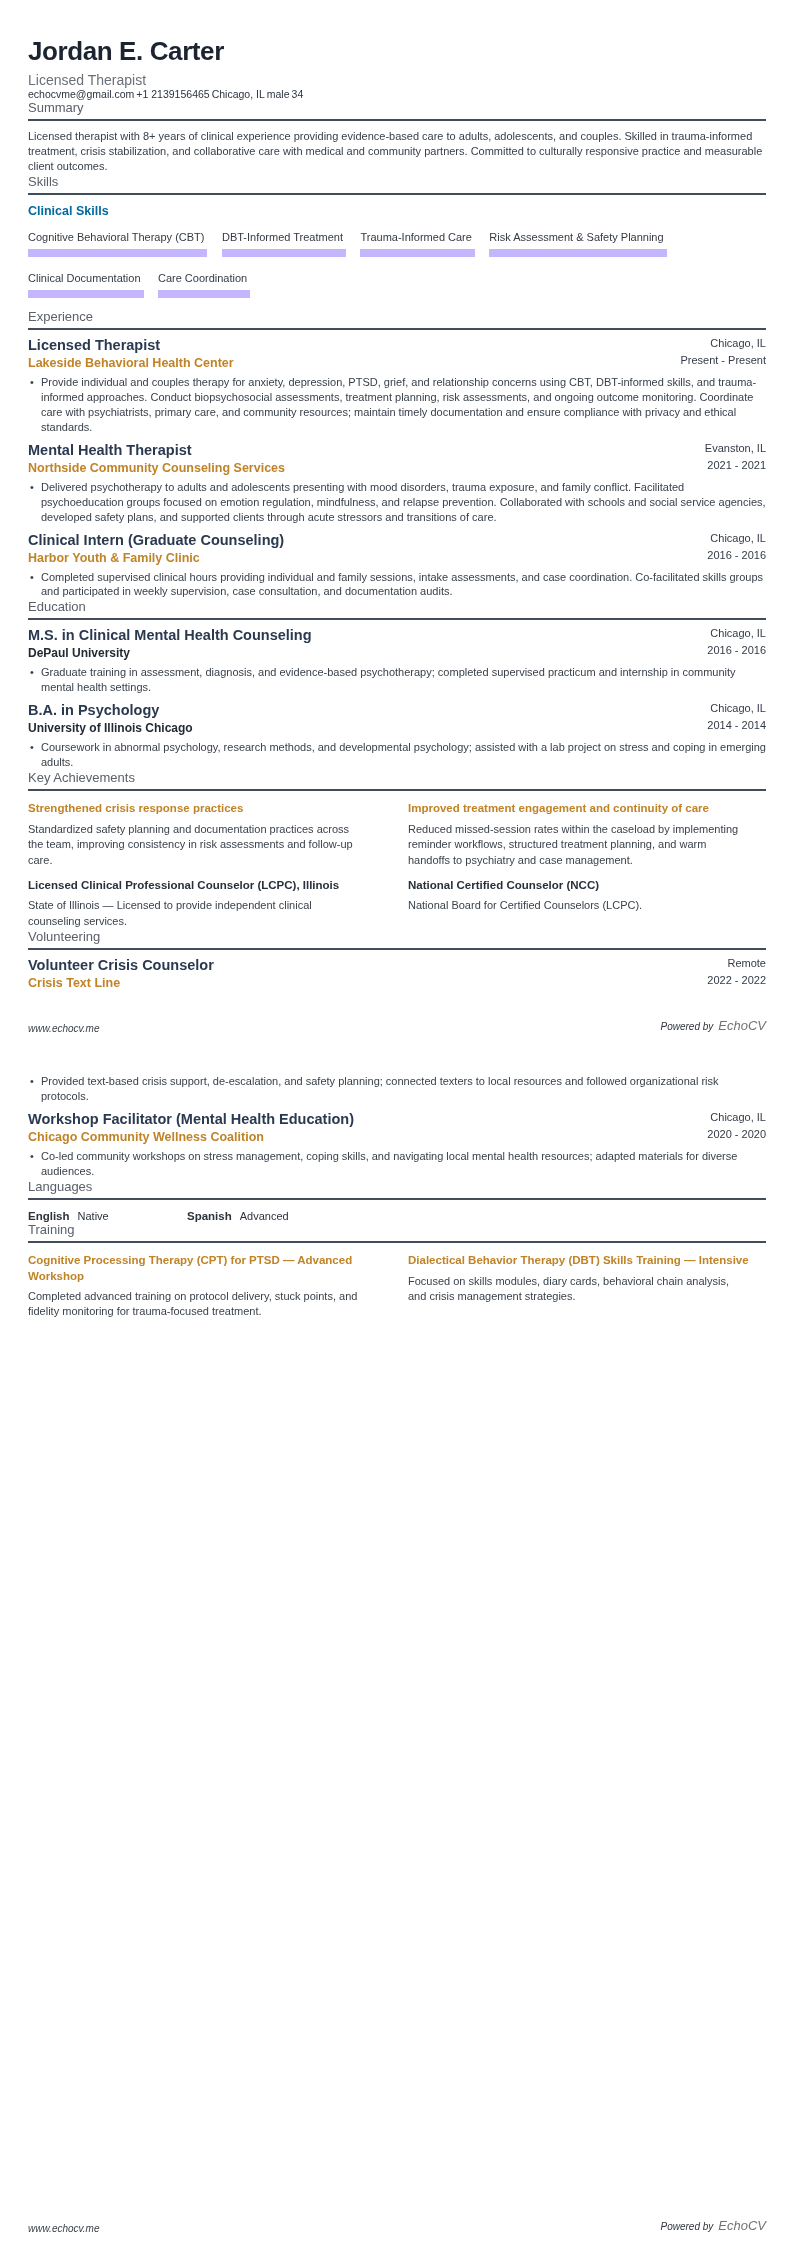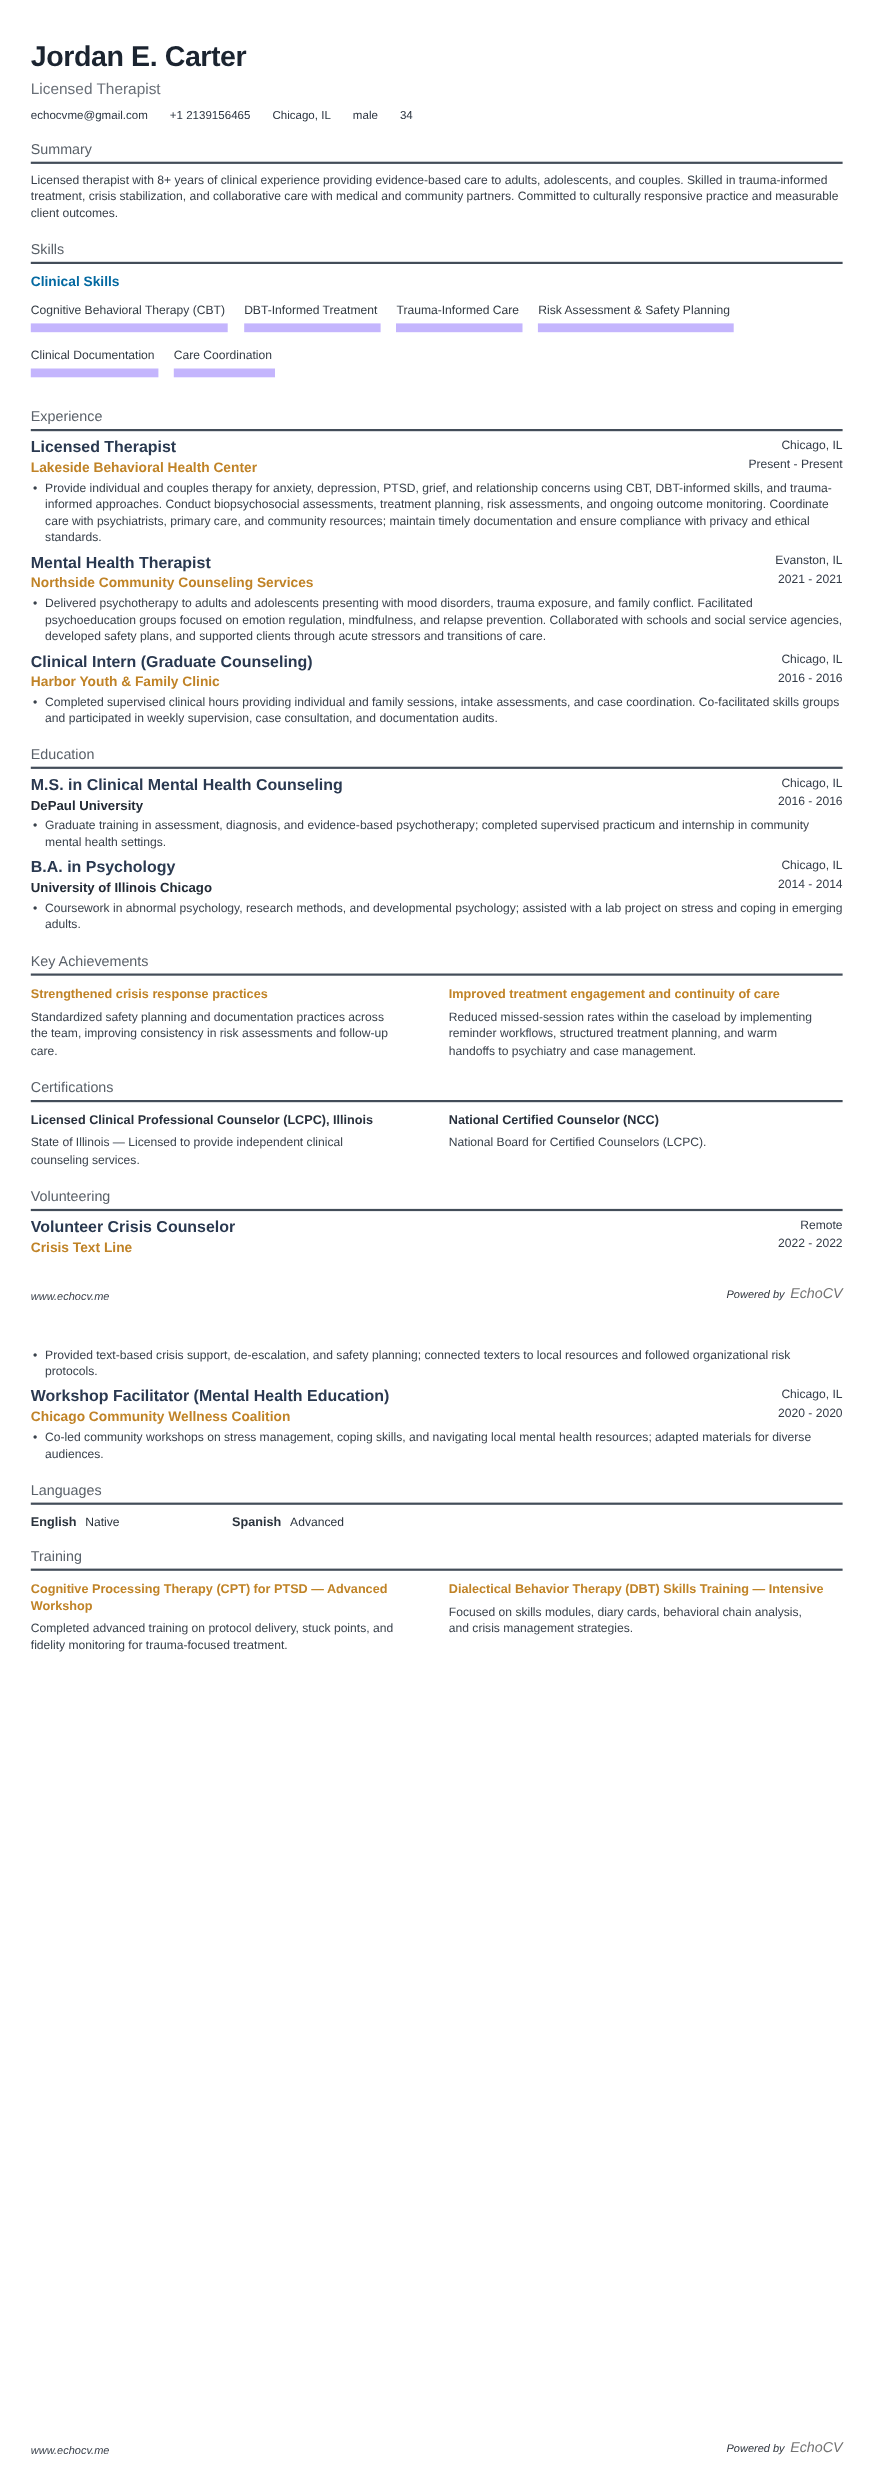--- a/index.html
+++ b/index.html
@@ -4,25 +4,25 @@
 <style>
   * { margin:0; padding:0; box-sizing:border-box; }
   html,body { background:#ffffff; }
   body { font-family:"Liberation Sans","DejaVu Sans",sans-serif; color:#343c46; }
   .page { position:relative; width:794px; height:2246px; background:#fff; overflow:hidden; }
   .content { padding:36px 28px 0 28px; }
 
   
   .name { font-size:26px; font-weight:700; color:#1b2430; letter-spacing:-0.4px; }
   .person-title { font-size:14px; color:#6a7078; margin-top:5px; }
-  .contact { display:flex; gap:20px; align-items:baseline; margin-top:11px;
+  .contact { display:flex; gap:2px; align-items:baseline; 
              font-size:10.5px; color:#2b3440; font-weight:500; }
 
   
-  .section { margin-top:17px; }
+  .section { }
   .section-label { font-size:13px; color:#5a6169; padding-bottom:4px;
                    border-bottom:2px solid #434d59; }
   .section-body { margin-top:8px; }
 
   .para { font-size:11px; line-height:1.36; color:#39414b; }
 
   
   .skills-group-title { font-size:12.5px; font-weight:700; color:#0369a1; margin-top:9px; }
   .skills-list { margin-top:9px; }
   .skill-item { display:inline-block; font-size:11px; color:#333b44;
@@ -42,21 +42,21 @@
   .bullet::before { content:"\2022"; position:absolute; left:2px; top:0; color:#39414b; }
 
   
   .two-col { display:grid; grid-template-columns:1fr 1fr; column-gap:22px; margin-top:10px; }
   .col-title { font-size:11.5px; font-weight:700; color:#c08327; max-width:345px; line-height:1.35; }
   .col-title.plain { color:#28303c; }
   .col-text { font-size:11px; line-height:1.4; color:#3a424c; max-width:338px; margin-top:5px; }
 
   
   .lang-row { display:flex; margin-top:10px; }
-  .lang-item { width:183px; font-size:11px; color:#2b333d; }
+  .lang-item { width:159px; font-size:11px; color:#2b333d; }
   .lang-name { font-weight:700; font-size:11.5px; }
   .lang-level { margin-left:8px; }
 
   
   .page-footer { display:flex; justify-content:space-between; align-items:flex-end;font-style:italic; }
   .page-footer.inflow { margin-top:26px; margin-bottom:40px; }
   .page-footer.fixed-bottom { position:absolute; left:28px; right:28px; bottom:12px; }
   .footer-site { font-size:10px; color:#3a414b; }
   .powered { font-size:10px; color:#2f353d; }
   .brand { font-size:13px; color:#737373; margin-left:5px; }
@@ -186,21 +186,20 @@
           <div class="col-text">Standardized safety planning and documentation practices across the team, improving consistency in risk assessments and follow-up care.</div>
         </div>
         <div>
           <div class="col-title">Improved treatment engagement and continuity of care</div>
           <div class="col-text">Reduced missed-session rates within the caseload by implementing reminder workflows, structured treatment planning, and warm handoffs to psychiatry and case management.</div>
         </div>
       </div>
     </section>
 
     <section class="section">
-      <div class="section-label">Certifications</div>
       <div class="two-col">
         <div>
           <div class="col-title plain">Licensed Clinical Professional Counselor (LCPC), Illinois</div>
           <div class="col-text">State of Illinois — Licensed to provide independent clinical counseling services.</div>
         </div>
         <div>
           <div class="col-title plain">National Certified Counselor (NCC)</div>
           <div class="col-text">National Board for Certified Counselors (LCPC).</div>
         </div>
       </div>

